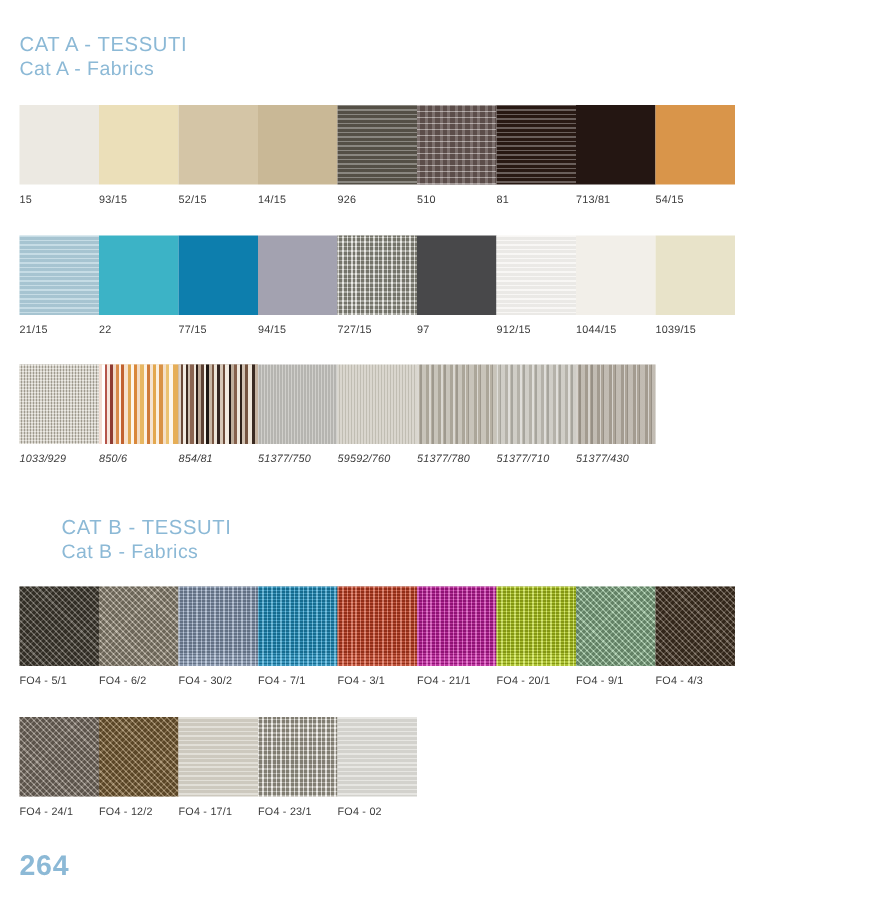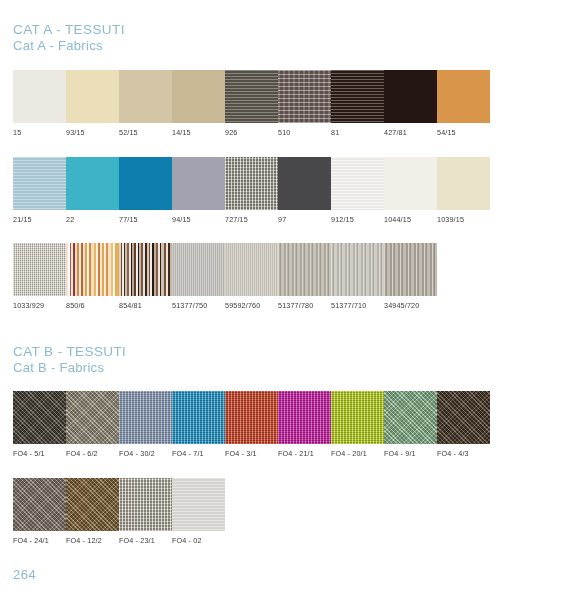--- a/index.html
+++ b/index.html
@@ -92,21 +92,21 @@
       #b9a492 25% 28%, #5d4032 28% 32%, #f5efe6 32% 35%, #1f1713 35% 38%,
       #c8b6a4 38% 42%, #7a5743 42% 45%, #ede4d8 45% 49%, #332420 49% 52%,
       #d6c7b7 52% 56%, #6f4e3c 56% 59%, #f3ece2 59% 63%, #241a15 63% 66%,
       #bfae9c 66% 70%, #85604c 70% 73%, #f0e8dd 73% 77%, #2e2119 77% 80%,
       #d0c0b0 80% 84%, #74533f 84% 88%, #efe6da 88% 92%, #3a2a21 92% 96%,
       #c5b3a1 96% 100%);
   }
 
   .page-number{
     position:absolute;left:13px;color:#8cb9d6;
-    font-size:13px;letter-spacing:.5px;font-weight:400;
+    font-size:19px;letter-spacing:.5px;font-weight:700;
   }
 </style>
 </head>
 <body>
 
 <div class="page">
 
   <div class="section-head" style="top:22px;">
     <div class="sec-title">CAT A - TESSUTI</div>
     <div class="sec-sub">Cat A - Fabrics</div>
@@ -136,21 +136,21 @@
       <div class="cell">
         <div class="sw t-grain" style="background-color: rgb(109, 92, 88);"></div>
         <div class="lbl">510</div>
       </div>
       <div class="cell">
         <div class="sw t-hstripe" style="background-color: rgb(42, 26, 20);"></div>
         <div class="lbl">81</div>
       </div>
       <div class="cell">
         <div class="sw t-plain" style="background-color: rgb(36, 22, 18);"></div>
-        <div class="lbl">427/81</div>
+        <div class="lbl">713/81</div>
       </div>
       <div class="cell">
         <div class="sw t-plain" style="background-color: rgb(217, 149, 74);"></div>
         <div class="lbl">54/15</div>
       </div>
     </div>
   <div class="row" id="a-r1" style="top:157px;justify-content:flex-end;">
       <div class="cell">
         <div class="sw t-hstripe" style="background-color: rgb(174, 205, 218);"></div>
         <div class="lbl">21/15</div>
@@ -181,21 +181,21 @@
       </div>
       <div class="cell">
         <div class="sw t-plain" style="background-color: rgb(242, 239, 233);"></div>
         <div class="lbl">1044/15</div>
       </div>
       <div class="cell">
         <div class="sw t-plain" style="background-color: rgb(232, 227, 201);"></div>
         <div class="lbl">1039/15</div>
       </div>
     </div>
-  <div class="row" id="a-r2" style="top:243px;">
+  <div class="row" id="a-r2" style="top:243px;font-style:italic;">
       <div class="cell">
         <div class="sw t-weave" style="background-color: rgb(203, 197, 182);"></div>
         <div class="lbl">1033/929</div>
       </div>
       <div class="cell">
         <div class="sw t-stripeA" style="background-color: rgb(231, 198, 154);"></div>
         <div class="lbl">850/6</div>
       </div>
       <div class="cell">
         <div class="sw t-stripeB" style="background-color: rgb(156, 134, 117);"></div>
@@ -212,25 +212,25 @@
       <div class="cell">
         <div class="sw t-wood" style="background-color: rgb(182, 176, 163);"></div>
         <div class="lbl">51377/780</div>
       </div>
       <div class="cell">
         <div class="sw t-wood" style="background-color: rgb(192, 189, 180);"></div>
         <div class="lbl">51377/710</div>
       </div>
       <div class="cell">
         <div class="sw t-wood" style="background-color: rgb(173, 165, 153);"></div>
-        <div class="lbl">34945/720</div>
-      </div>
-    </div>
-
-  <div class="section-head" style="top:344px;">
+        <div class="lbl">51377/430</div>
+      </div>
+    </div>
+
+  <div class="section-head" style="top:344px;margin-left:28px;">
     <div class="sec-title">CAT B - TESSUTI</div>
     <div class="sec-sub">Cat B - Fabrics</div>
   </div>
 
   <div class="row" id="b-r0" style="top:391px;">
       <div class="cell">
         <div class="sw t-coarse" style="background-color: rgb(74, 68, 56);"></div>
         <div class="lbl">FO4 - 5/1</div>
       </div>
       <div class="cell">
@@ -269,20 +269,24 @@
   <div class="row" id="b-r1" style="top:478px;">
       <div class="cell">
         <div class="sw t-coarse" style="background-color: rgb(139, 127, 114);"></div>
         <div class="lbl">FO4 - 24/1</div>
       </div>
       <div class="cell">
         <div class="sw t-coarse" style="background-color: rgb(138, 107, 60);"></div>
         <div class="lbl">FO4 - 12/2</div>
       </div>
       <div class="cell">
+        <div class="sw t-hstripe" style="background-color: rgb(214, 210, 199);"></div>
+        <div class="lbl">FO4 - 17/1</div>
+      </div>
+      <div class="cell">
         <div class="sw t-linen" style="background-color: rgb(205, 198, 181);"></div>
         <div class="lbl">FO4 - 23/1</div>
       </div>
       <div class="cell">
         <div class="sw t-hstripe" style="background-color: rgb(220, 219, 214);"></div>
         <div class="lbl">FO4 - 02</div>
       </div>
     </div>
 
   <div class="page-number" style="top:567px;">264</div>

